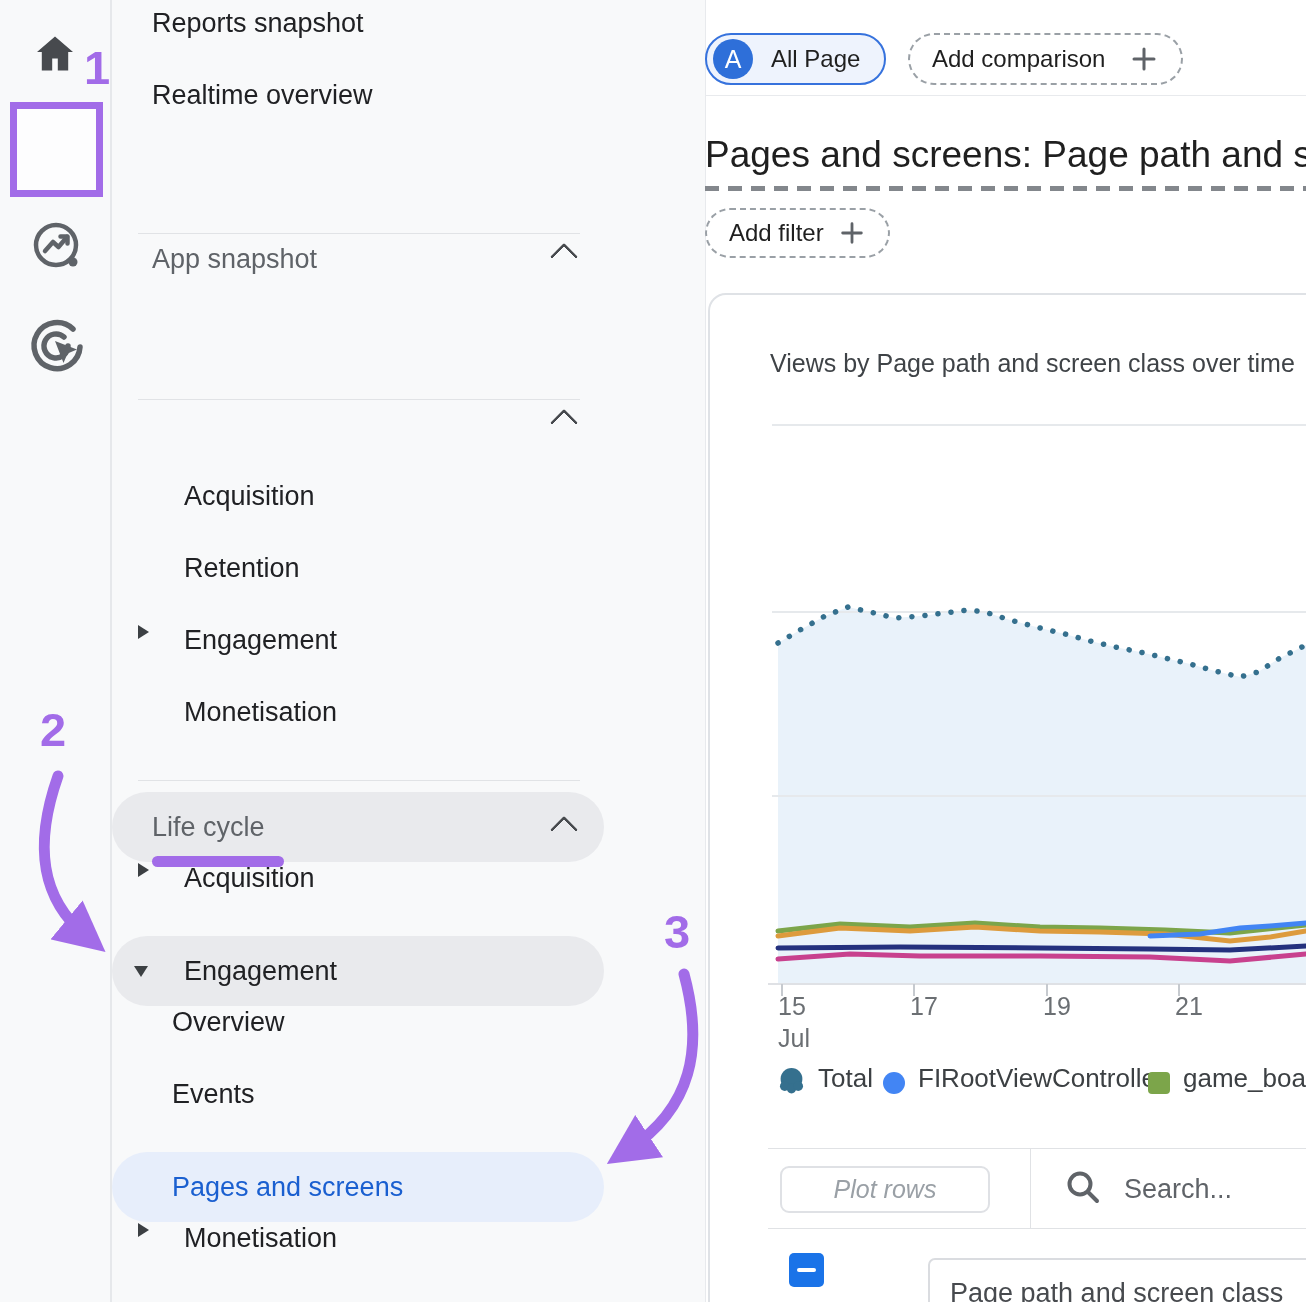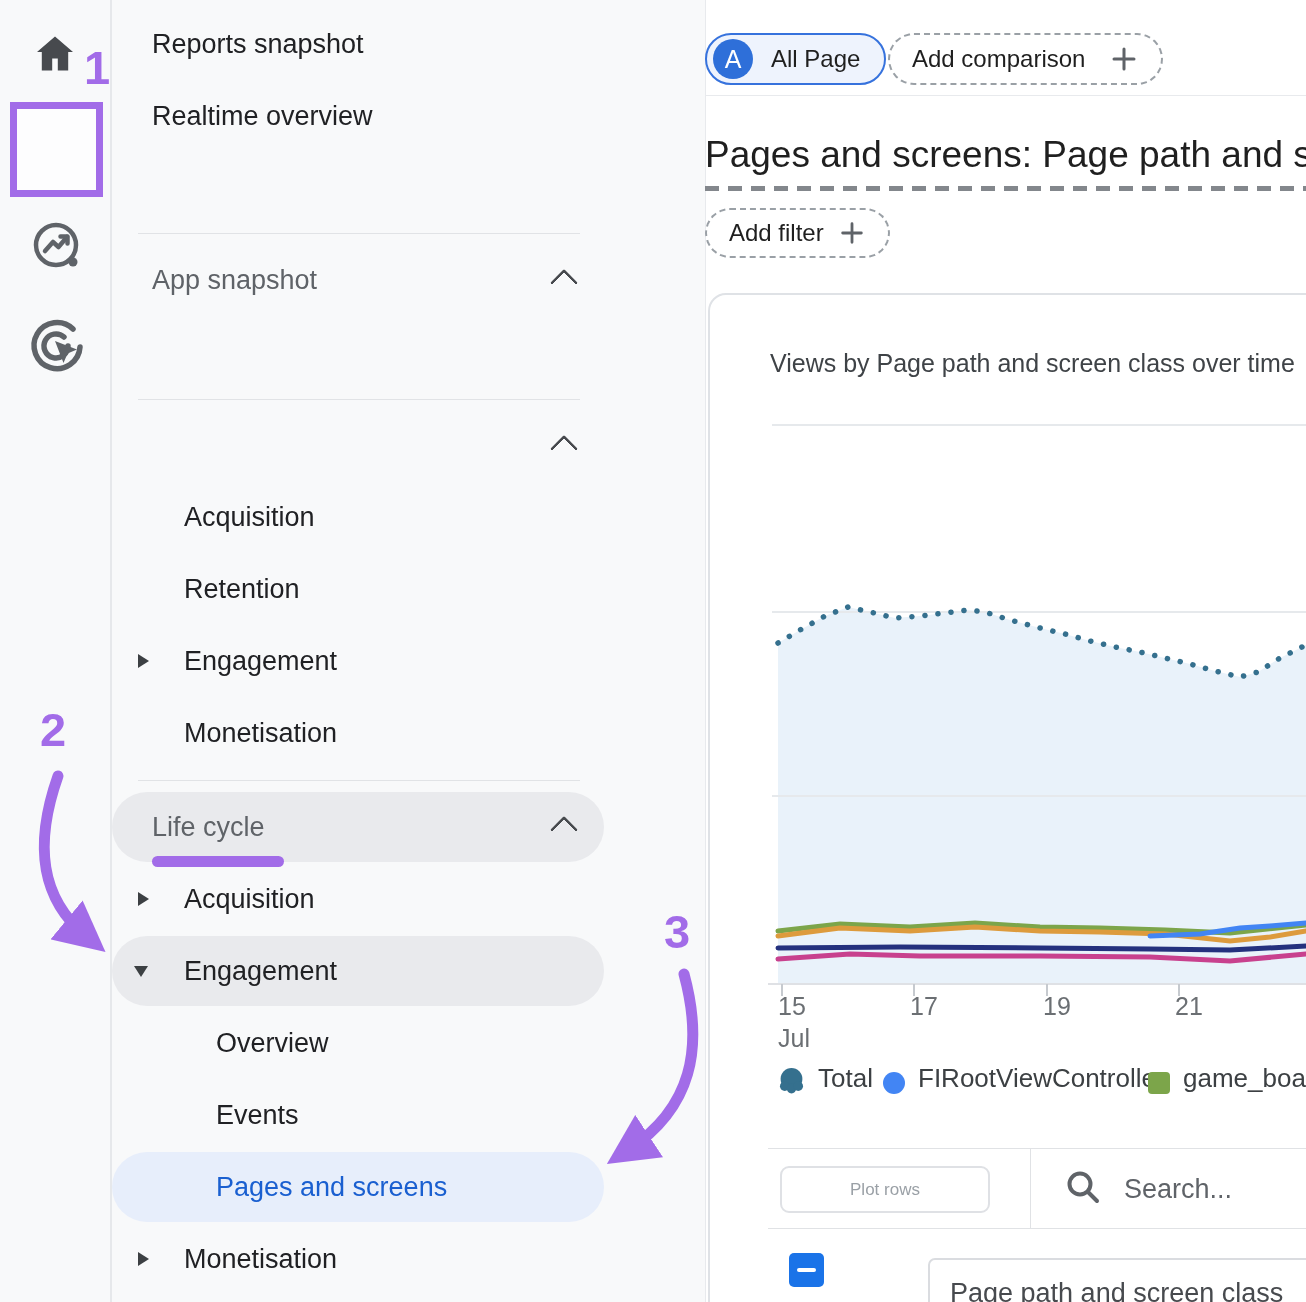--- a/index.html
+++ b/index.html
@@ -9,26 +9,26 @@
     -webkit-font-smoothing:antialiased;position:relative;color:#202124;
   }
   #page{position:absolute;inset:0;width:1306px;height:1302px;overflow:hidden;}
 
   
   .rail{position:absolute;left:0;top:0;width:110px;height:1302px;background:#f8f9fa;border-right:2px solid #e6e8eb;}
   .rail-icon{position:absolute;display:flex;align-items:center;justify-content:center;}
 
   
   .nav{position:absolute;left:112px;top:0;width:593px;height:1302px;background:#f8f9fa;border-right:1px solid #e8eaed;}
-  .nav-row{position:absolute;left:0;width:595px;height:72px;display:flex;align-items:center;cursor:pointer;}
+  .nav-row{position:absolute;left:0;width:595px;height:72px;display:flex;cursor:pointer;}
   .nav-label{font-size:27px;color:#202124;white-space:nowrap;}
   .nav-header-label{font-size:27px;color:#5f6368;white-space:nowrap;}
   .ind1{padding-left:40px;}   
   .ind2{padding-left:72px;}   
-  .ind3{padding-left:104px;}  
+  .ind3{padding-left:60px;}  
   .nav-divider{position:absolute;left:26px;width:442px;height:1px;background:#e1e3e6;}
   .pill{position:absolute;left:0;width:492px;height:70px;border-radius:35px;display:flex;align-items:center;cursor:pointer;}
   .pill-gray{background:#e9eaed;}
   .pill-blue{background:#e7eefb;}
   .sel-label{font-size:27px;color:#1a5fd0;font-weight:500;text-align:center;}
   .chev-up{position:absolute;left:442px;width:17px;height:17px;border-left:3.5px solid #474a4e;border-top:3.5px solid #474a4e;transform:rotate(45deg) translate(2px,2px);border-radius:2px;}
   .tri-right{position:absolute;left:26px;width:0;height:0;border-left:11px solid #3c4043;border-top:7px solid transparent;border-bottom:7px solid transparent;}
   .tri-down{position:absolute;left:22px;width:0;height:0;border-top:11px solid #3c4043;border-left:7px solid transparent;border-right:7px solid transparent;}
 
   
@@ -44,21 +44,21 @@
   
   .card{position:absolute;left:708px;top:293px;width:680px;height:1080px;background:#fff;border:2px solid #dfe2e6;border-radius:18px;box-sizing:border-box;}
   .chart-title{position:absolute;left:770px;top:349px;font-size:25px;color:#3f4347;white-space:nowrap;}
   .legend-item{position:absolute;top:1063px;display:flex;align-items:flex-end;gap:13px;cursor:pointer;}
   .legend-item .lbl{font-size:26px;color:#3c4043;white-space:nowrap;}
   .dot{width:22px;height:22px;border-radius:50%;}
   .sq{width:22px;height:22px;border-radius:4px;}
 
   
   .tb-line{position:absolute;left:768px;width:538px;height:1px;background:#e0e2e5;}
-  .btn-plot-rows{position:absolute;left:780px;top:1166px;width:210px;height:47px;border:2px solid #dfe1e5;border-radius:9px;background:#fff;display:flex;align-items:center;justify-content:center;font-size:17px;color:#9aa0a6;box-sizing:border-box;cursor:pointer;}
+  .btn-plot-rows{position:absolute;left:780px;top:1166px;width:210px;height:47px;border:2px solid #dfe1e5;border-radius:9px;background:#fff;display:flex;align-items:center;justify-content:center;font-size:25px;color:#9aa0a6;box-sizing:border-box;cursor:pointer;font-style:italic;}
   .tb-vdiv{position:absolute;left:1030px;top:1148px;width:1px;height:80px;background:#e0e2e5;}
   .search-ph{position:absolute;left:1124px;top:1174px;font-size:27px;color:#5f6368;}
   .checkbox{position:absolute;left:789px;top:1253px;width:35px;height:34px;background:#1a73e8;border-radius:5px;display:flex;align-items:center;justify-content:center;cursor:pointer;}
   .checkbox .minus{width:19px;height:4.5px;background:#fff;border-radius:2px;}
   .col-box{position:absolute;left:928px;top:1258px;width:430px;height:70px;border:2px solid #dadce0;border-radius:7px;background:#fff;box-sizing:border-box;display:flex;align-items:center;padding-left:20px;cursor:pointer;}
   .col-box .lbl{font-size:27px;color:#474a4e;white-space:nowrap;}
 
   
   .ann-num{position:absolute;color:#a26ce8;font-size:47px;font-weight:700;line-height:1;}
   .ann-box{position:absolute;left:10px;top:102px;width:93px;height:95px;border:7px solid #a26ce8;background:#fdfdfe;box-sizing:border-box;}
@@ -163,21 +163,21 @@
     <div class="nav-row" style="top:1223px;">
       <span class="tri-right"></span>
       <span class="nav-label ind2">Monetisation</span>
     </div>
   </div>
 
   <div class="chip-all-users">
     <span class="avatar">A</span>
     <span class="lbl">All Page</span>
   </div>
-  <div class="chip-dashed" style="left:888px;top:33px;gap:24px;">
+  <div class="chip-dashed" style="left:908px;top:33px;gap:24px;">
     <span class="lbl">Add comparison</span>
     <svg width="30" height="30" viewBox="0 0 30 30">
         <path d="M15 5v20M5 15h20" stroke="#5f6368" stroke-width="3" stroke-linecap="round"></path>
       </svg>
   </div>
   <div class="hdr-divider"></div>
 
   <div class="page-title">Pages and screens: Page path and screen class</div>
   <div class="title-dash"></div>
 

